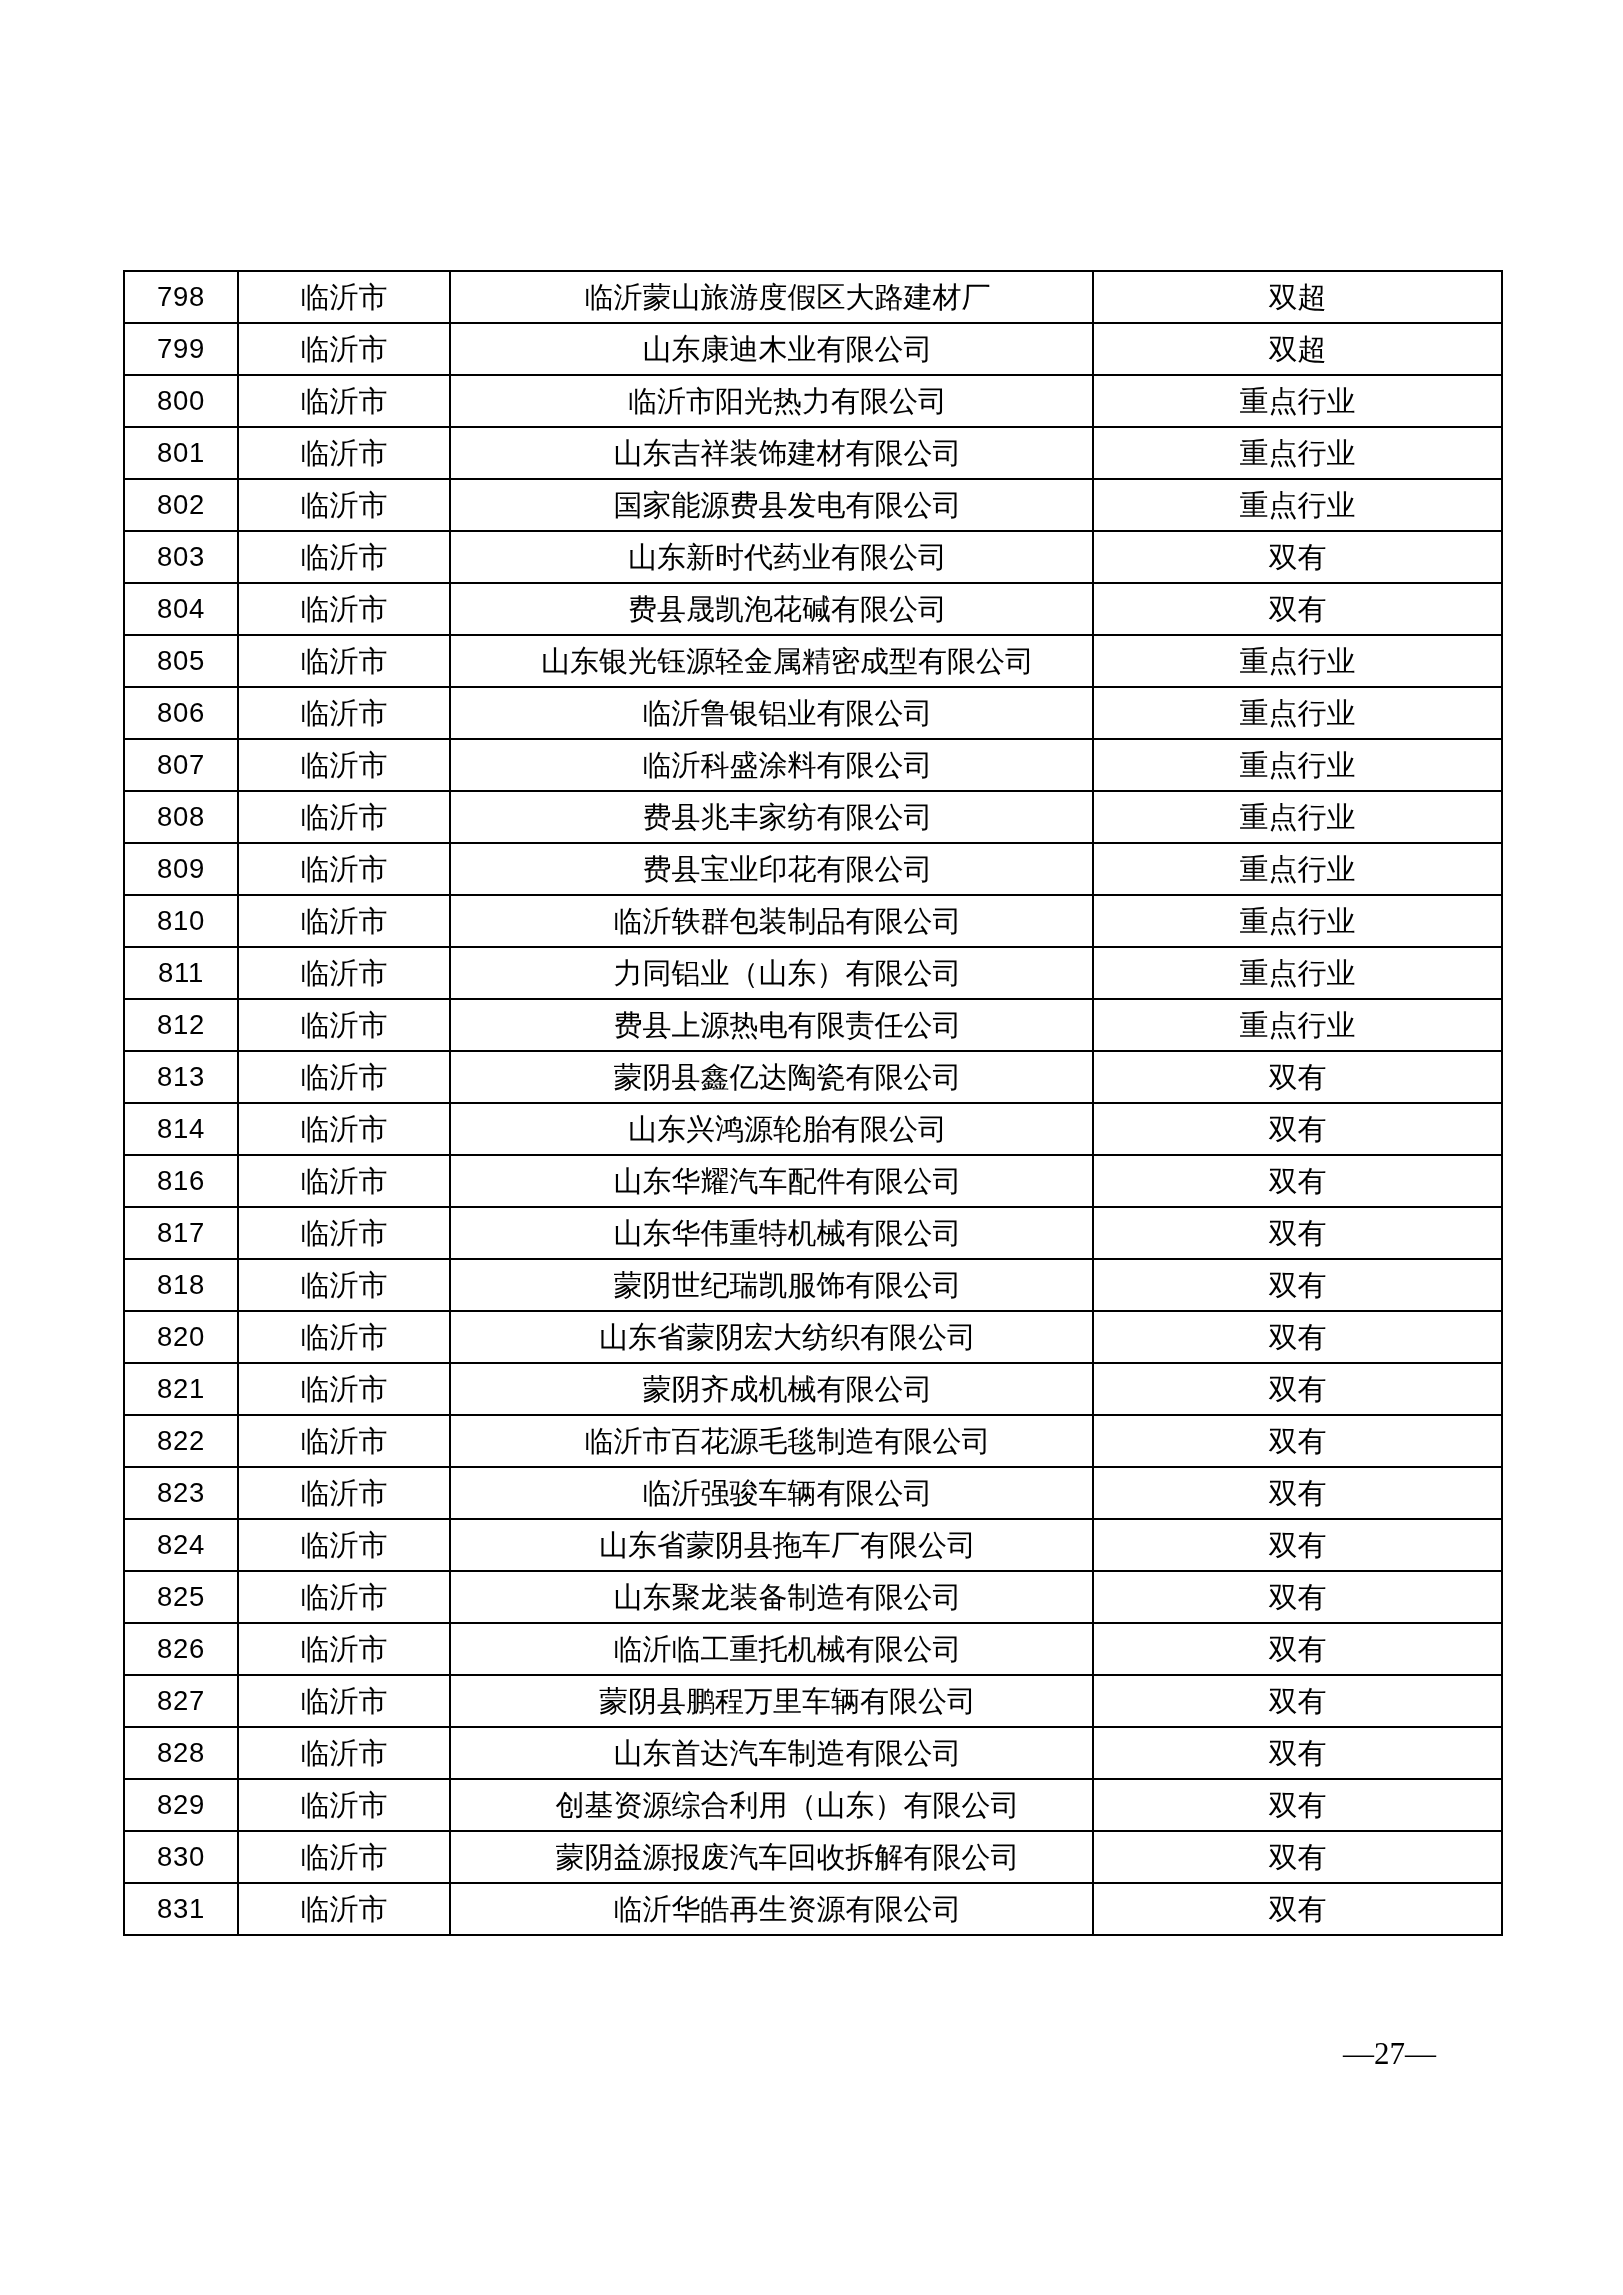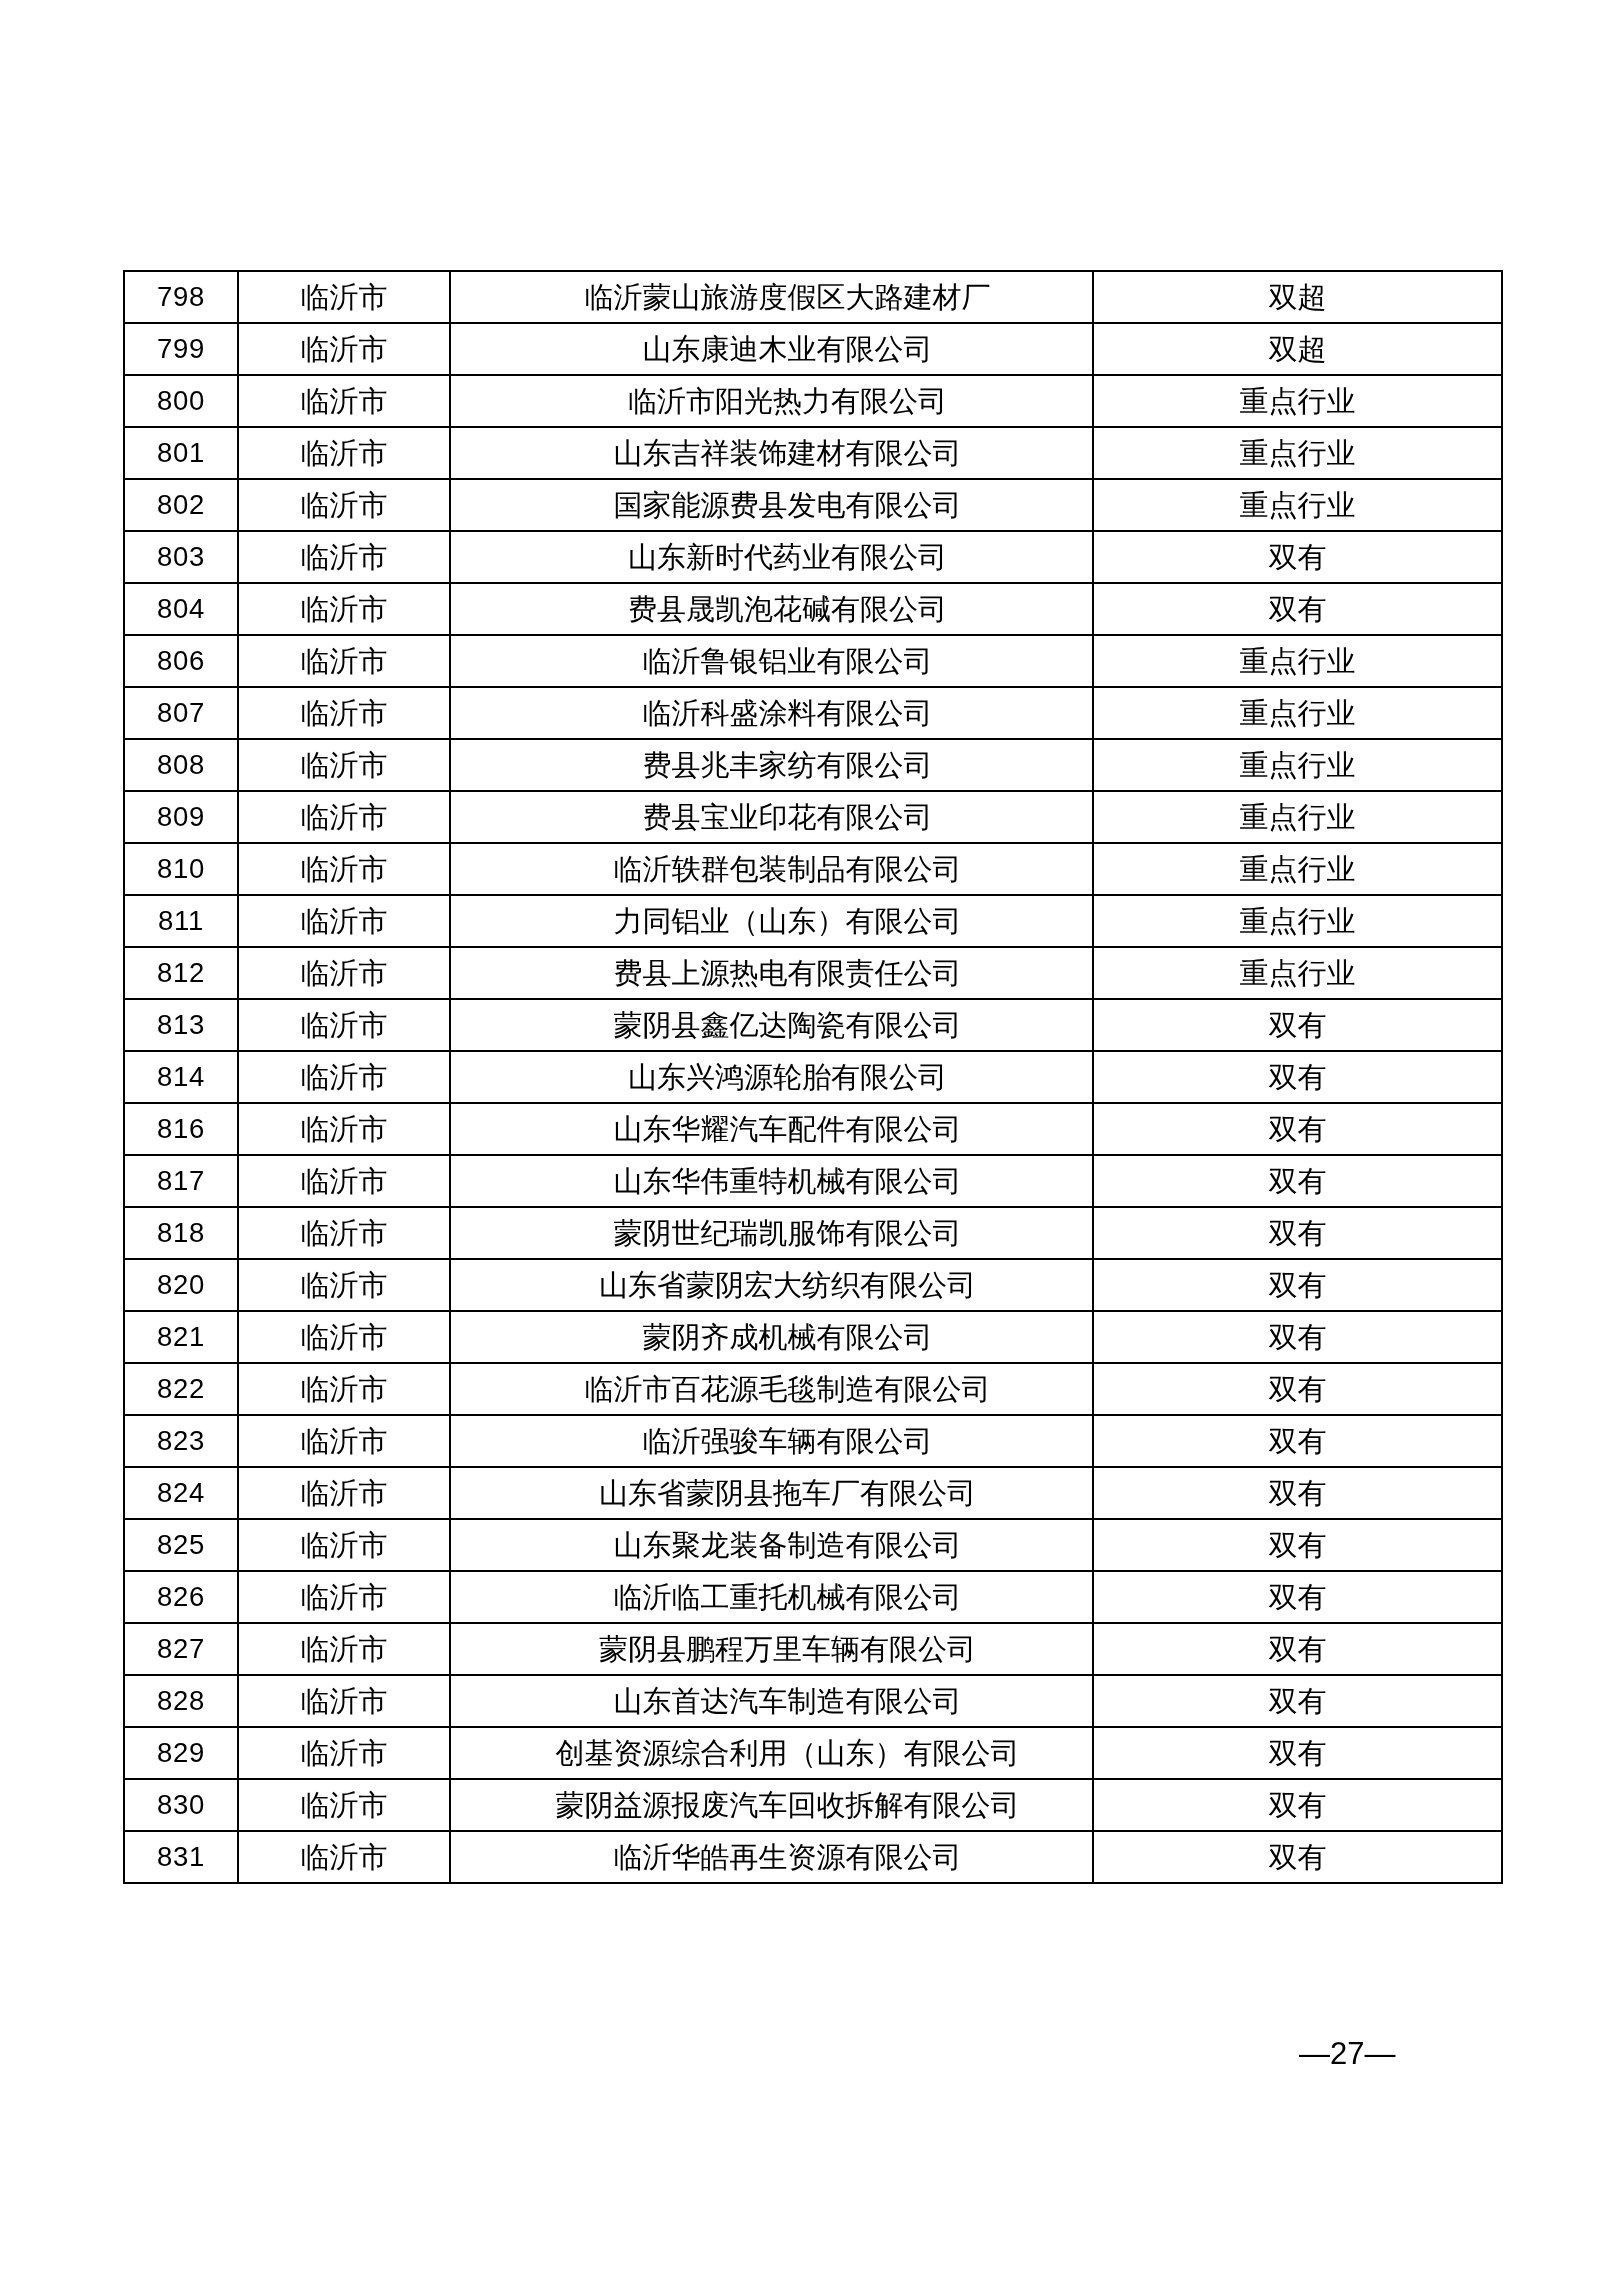--- a/index.html
+++ b/index.html
@@ -49,22 +49,22 @@
   }
   table.doc-table td.col-company {
     letter-spacing: 0px;
     padding-left: 32px;
   }
   .page-number {
     position: absolute;
     left: 1299px;
     top: 2036px;
     width: 137px;
-    text-align: left;
-    font-family: Liberation Sans, sans-serif;
+    text-align: right;
+    font-family: Liberation Serif, serif;
     font-size: 31px;
     color: #000000;
     white-space: nowrap;
   }
 </style>
 </head>
 <body>
 
 <div class="page">
 
@@ -112,20 +112,26 @@
           <td class="col-company">山东新时代药业有限公司</td>
           <td class="col-category">双有</td>
         </tr>
         <tr>
           <td class="col-no">804</td>
           <td class="col-city">临沂市</td>
           <td class="col-company">费县晟凯泡花碱有限公司</td>
           <td class="col-category">双有</td>
         </tr>
         <tr>
+          <td class="col-no">805</td>
+          <td class="col-city">临沂市</td>
+          <td class="col-company">山东银光钰源轻金属精密成型有限公司</td>
+          <td class="col-category">重点行业</td>
+        </tr>
+        <tr>
           <td class="col-no">806</td>
           <td class="col-city">临沂市</td>
           <td class="col-company">临沂鲁银铝业有限公司</td>
           <td class="col-category">重点行业</td>
         </tr>
         <tr>
           <td class="col-no">807</td>
           <td class="col-city">临沂市</td>
           <td class="col-company">临沂科盛涂料有限公司</td>
           <td class="col-category">重点行业</td>

